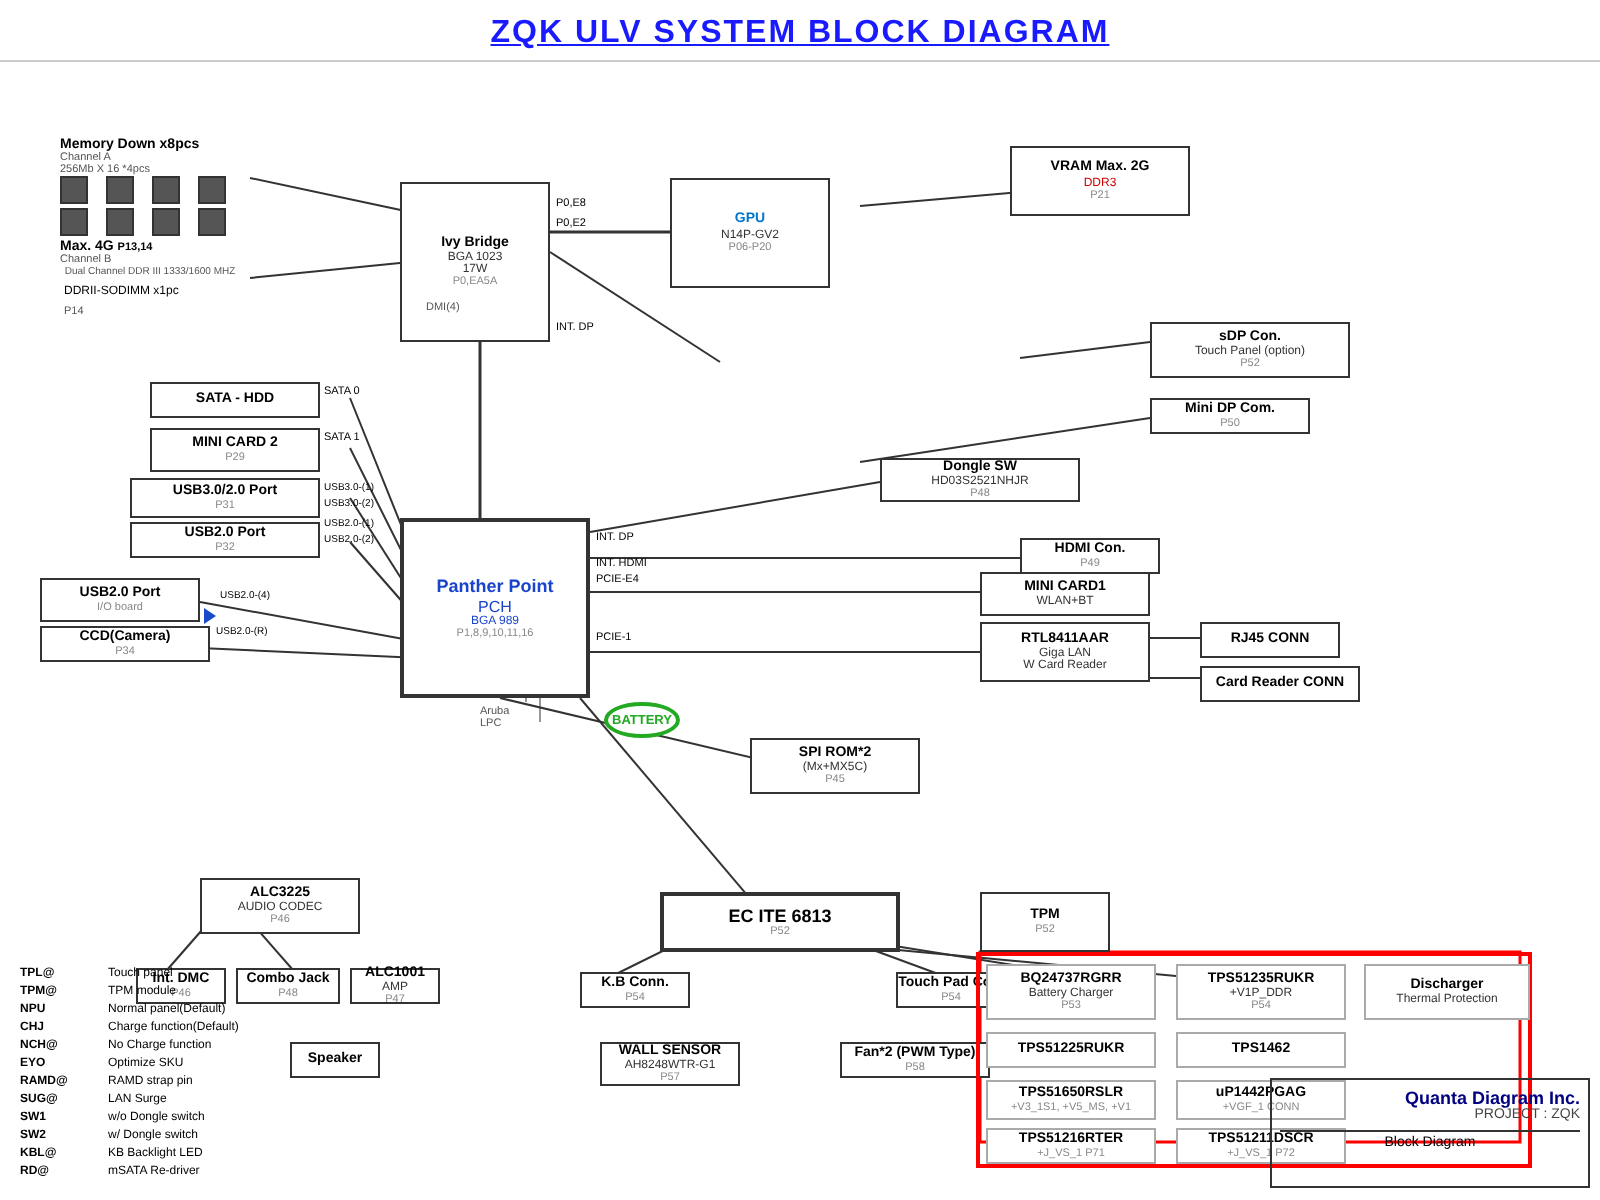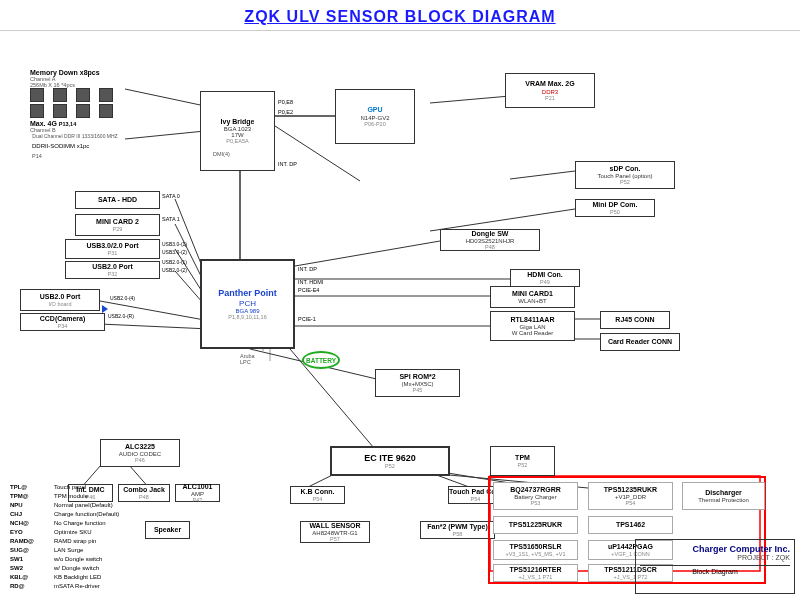--- a/index.html
+++ b/index.html
@@ -169,21 +169,21 @@
       background: white;
     }
   </style>
 </head>
 <body>
 
 <div id="main-container">
   <div id="diagram-area">
 
     <div class="title-area">
-      <span class="diagram-title">ZQK ULV SENSOR BLOCK DIAGRAM</span>
+      <span class="diagram-title">ZQK ULV SYSTEM BLOCK DIAGRAM</span>
     </div>
 
     <div class="diagram-content">
 
       <svg class="lines">
 
         <line x1="125" y1="58" x2="205" y2="75" stroke="#333" stroke-width="1"></line>
 
         <line x1="125" y1="108" x2="205" y2="100" stroke="#333" stroke-width="1"></line>
 
@@ -389,21 +389,21 @@
         <span class="block-sub">(Mx+MX5C)</span>
         <span class="block-ref">P45</span>
       </div>
 
       <div style="position:absolute; top:322px; left:240px; font-size:5.5px; color:#555;">Aruba</div>
       <div style="position:absolute; top:328px; left:240px; font-size:5.5px; color:#555;">LPC</div>
 
       <div class="battery-oval" style="top:320px; left:302px; width:38px; height:18px;">BATTERY</div>
 
       <div class="block" style="top:415px; left:330px; width:120px; height:30px; border:2px solid #333;">
-        <span class="block-title" style="font-size:9px;">EC  ITE 9620</span>
+        <span class="block-title" style="font-size:9px;">EC  ITE 6813</span>
         <span class="block-ref">P52</span>
       </div>
 
       <div class="block" style="top:415px; left:490px; width:65px; height:30px;">
         <span class="block-title">TPM</span>
         <span class="block-ref">P52</span>
       </div>
 
       <div class="block" style="top:408px; left:100px; width:80px; height:28px;">
         <span class="block-title">ALC3225</span>
@@ -545,20 +545,20 @@
           <span class="legend-key">KBL@</span>
           <span>KB Backlight LED</span>
         </div>
         <div class="legend-item">
           <span class="legend-key">RD@</span>
           <span>mSATA Re-driver</span>
         </div>
       </div>
 
       <div class="quanta-box">
-        <div class="quanta-title">Charger Computer Inc.</div>
+        <div class="quanta-title">Quanta Diagram Inc.</div>
         <div class="quanta-sub">PROJECT : ZQK</div>
         <div style="border-top:1px solid #333; margin-top:4px; padding-top:2px; font-size:7px; text-align:center;">Block Diagram</div>
       </div>
 
     </div>
   </div>
 </div>
 
 </body></html>

